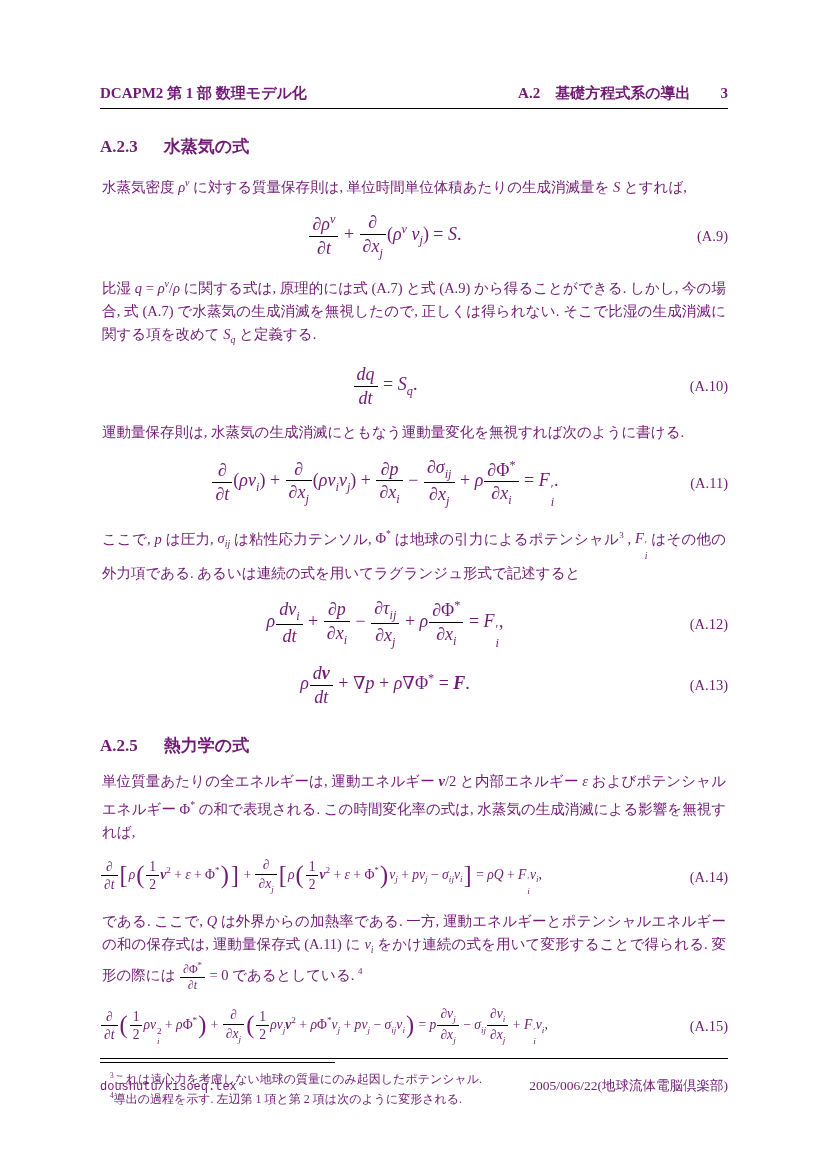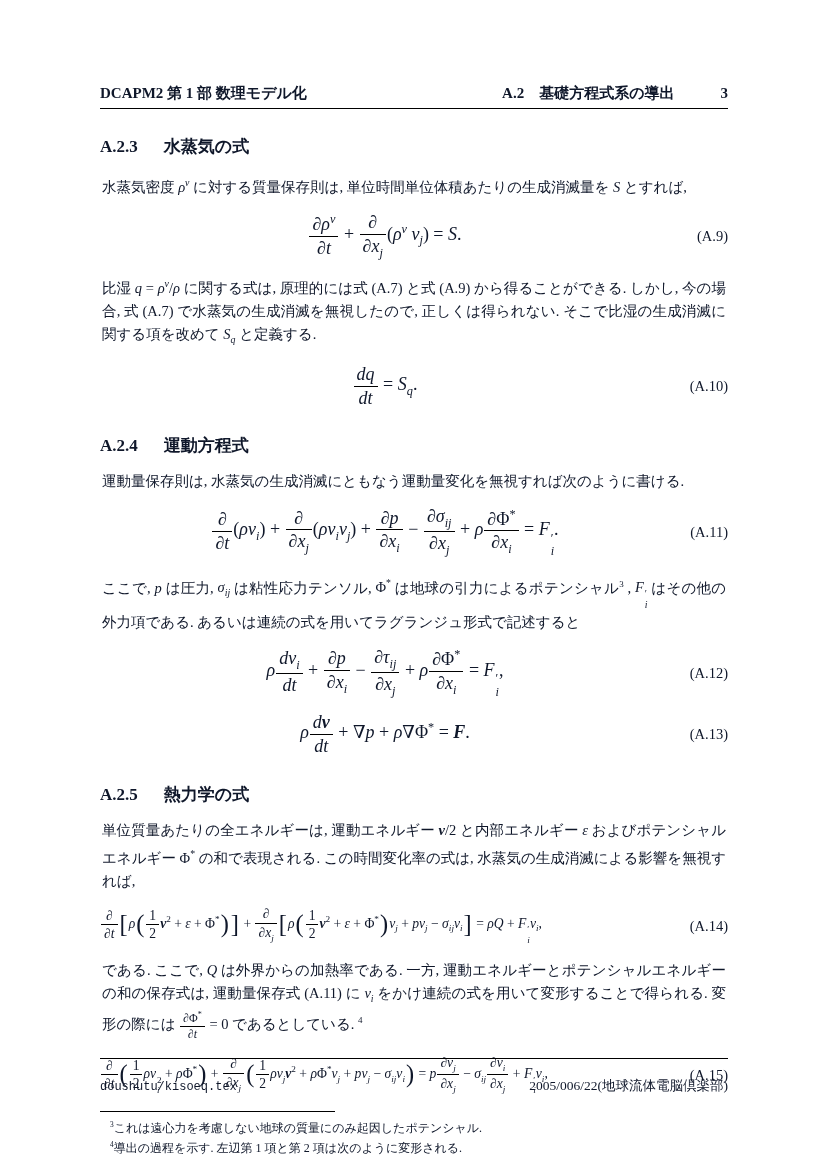--- a/index.html
+++ b/index.html
@@ -1,25 +1,25 @@
 <!DOCTYPE html>
 <html><head>
 <meta charset="utf-8">
 <style>
   html,body{margin:0;padding:0;background:#e8e8e8;}
   .page{
     width:826px;height:1169px;position:relative;background:#ffffff;
-    margin:0 auto;overflow:hidden;color:#0f172a;
+    margin:0 auto;overflow:hidden;color:#701a75;
     font-family:"Liberation Serif","DejaVu Serif",serif;
   }
   .content{position:absolute;left:100px;top:84px;width:628px;}
   
   .pghead{display:flex;justify-content:space-between;align-items:baseline;
     font-weight:bold;font-size:15px;padding-bottom:5px;border-bottom:1.5px solid #000;}
-  .pghead .hright{display:flex;align-items:baseline;gap:46px;}
+  .pghead .hright{display:flex;align-items:baseline;gap:30px;}
   
   .sect{font-size:17px;font-weight:bold;margin:26px 0 13px 0;display:flex;align-items:baseline;}
   .sect .snum{margin-right:26px;}
   
   .para{font-size:14.5px;line-height:23px;margin:5px 2px;text-align:justify;}
   
   .eqrow{position:relative;display:flex;justify-content:center;align-items:center;
     margin:13px 0;min-height:40px;padding-right:58px;}
   .eqrow.wide{justify-content:flex-start;padding-right:0;}
   .eqtag{position:absolute;right:0;top:50%;transform:translateY(-50%);font-size:14.5px;text-align:center;}
@@ -72,24 +72,20 @@
     <div class="eqrow">
       <span class="m disp"><span class="mf"><span class="num"><i>∂ρ</i><sup><i>v</i></sup></span><span class="den"><i>∂t</i></span></span> + <span class="mf"><span class="num"><i>∂</i></span><span class="den"><i>∂x</i><sub><i>j</i></sub></span></span>(<i>ρ</i><sup><i>v</i></sup> <i>v</i><sub><i>j</i></sub>) = <i>S</i>.</span>
       <span class="eqtag">(A.9)</span>
     </div>
     <p class="para">比湿 <span class="im m"><i>q</i> = <i>ρ</i><sup><i>v</i></sup>/<i>ρ</i></span> に関する式は, 原理的には式 (A.7) と式 (A.9) から得ることができる. しかし, 今の場合, 式 (A.7) で水蒸気の生成消滅を無視したので, 正しくは得られない. そこで比湿の生成消滅に関する項を改めて <span class="im m"><i>S</i><sub><i>q</i></sub></span> と定義する.</p>
     <div class="eqrow">
       <span class="m disp"><span class="mf"><span class="num"><i>dq</i></span><span class="den"><i>dt</i></span></span> = <i>S</i><sub><i>q</i></sub>.</span>
       <span class="eqtag">(A.10)</span>
     </div>
 
-    <h2 class="sect">
-      <span class="snum">A.2.4</span>
-      <span>運動方程式</span>
-    </h2>
     <p class="para">運動量保存則は, 水蒸気の生成消滅にともなう運動量変化を無視すれば次のように書ける.</p>
     <div class="eqrow">
       <span class="m disp"><span class="mf"><span class="num"><i>∂</i></span><span class="den"><i>∂t</i></span></span>(<i>ρv</i><sub><i>i</i></sub>) + <span class="mf"><span class="num"><i>∂</i></span><span class="den"><i>∂x</i><sub><i>j</i></sub></span></span>(<i>ρv</i><sub><i>i</i></sub><i>v</i><sub><i>j</i></sub>) + <span class="mf"><span class="num"><i>∂p</i></span><span class="den"><i>∂x</i><sub><i>i</i></sub></span></span> − <span class="mf"><span class="num"><i>∂σ</i><sub><i>ij</i></sub></span><span class="den"><i>∂x</i><sub><i>j</i></sub></span></span> + <i>ρ</i><span class="mf"><span class="num"><i>∂</i>Φ<sup>*</sup></span><span class="den"><i>∂x</i><sub><i>i</i></sub></span></span> = <i>F</i><span class="ss">
             <span class="tp">′</span>
             <span class="bt"><i>i</i></span>
           </span>.</span>
       <span class="eqtag">(A.11)</span>
     </div>
     <p class="para">ここで, <span class="im m"><i>p</i></span> は圧力, <span class="im m"><i>σ</i><sub><i>ij</i></sub></span> は粘性応力テンソル, <span class="im m">Φ<sup>*</sup></span> は地球の引力によるポテンシャル<sup class="fnmark">3</sup> , <span class="im m"><i>F</i><span class="ss">
             <span class="tp">′</span>

